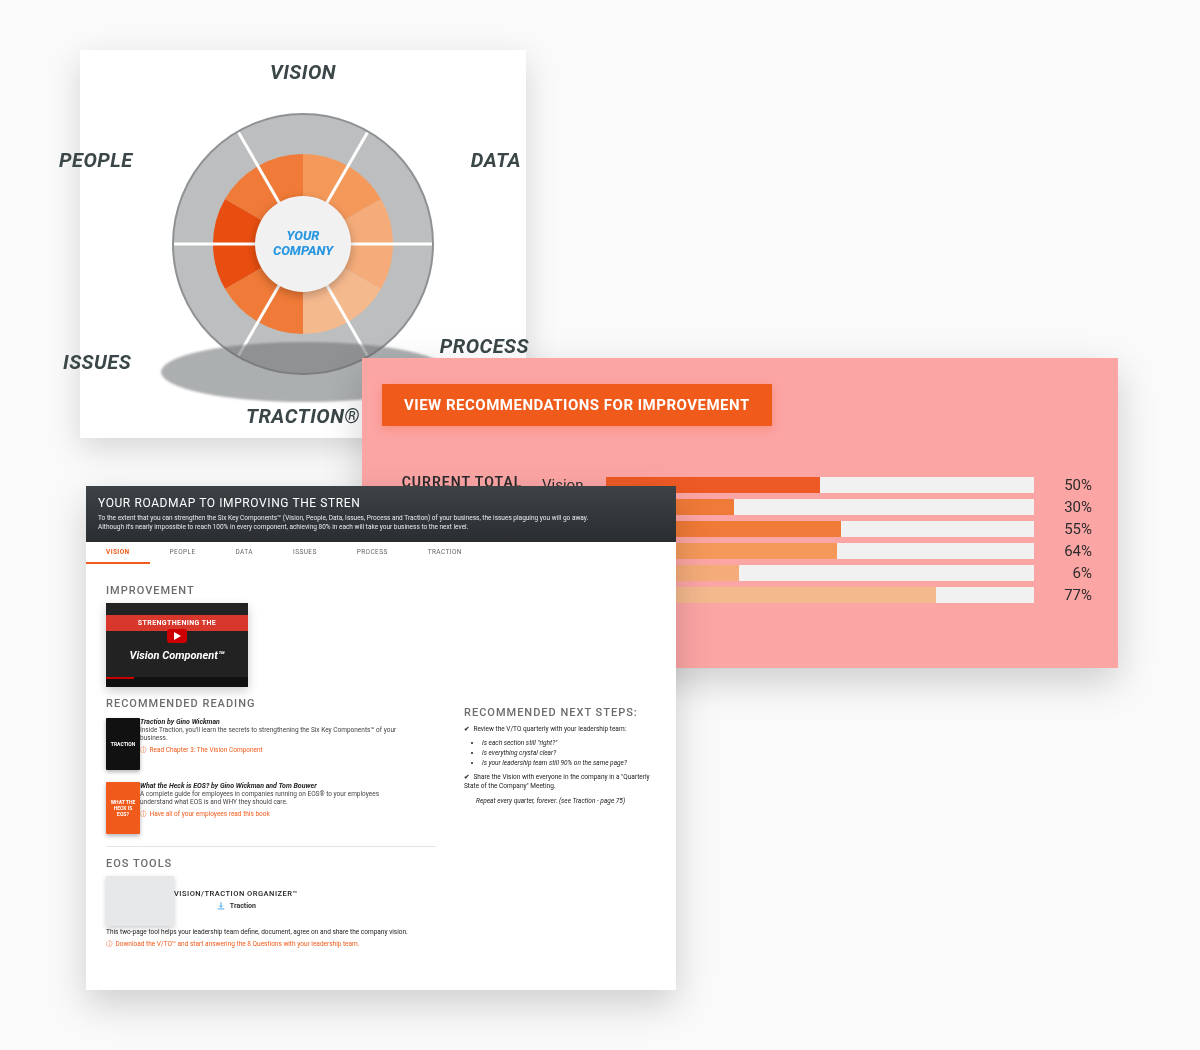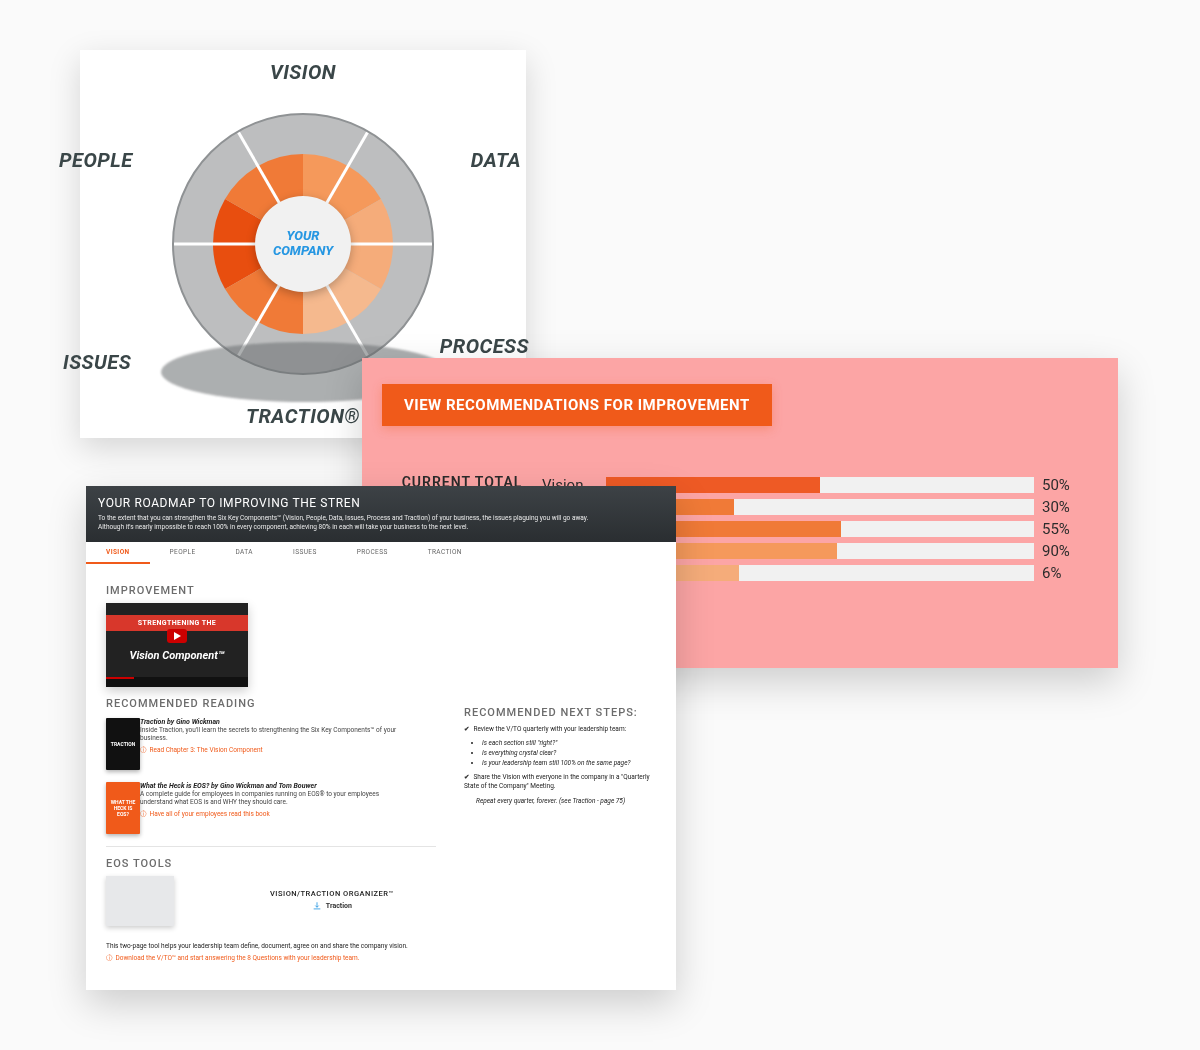--- a/index.html
+++ b/index.html
@@ -30,21 +30,21 @@
              font-size:15px; padding:12px 22px; text-transform:uppercase; box-shadow:0 3px 10px rgba(240,90,26,.3); }
   .score-body { display:flex; margin-top:48px; }
   .total-col { width:160px; text-align:center; }
   .total-col .lbl { color:#2b2b2b; font-weight:600; font-size:14px; letter-spacing:1px; }
   .total-col .val { font-size:54px; font-weight:600; line-height:1; margin-top:2px; }
   .bars-col { flex:1; }
   .bar-row { display:flex; align-items:center; height:22px; margin-bottom:0; font-size:15px; color:#2c2c2c; }
   .bar-row .cat { width:64px; }
   .bar-row .track { flex:1; background:#f1f1f1; height:16px; position:relative; }
   .bar-row .fill { position:absolute; left:0; top:0; bottom:0; }
-  .bar-row .pct { width:50px; margin-left:8px; }
+  .bar-row .pct { width:50px; text-align:right; margin-left:8px; }
 
   
   .roadmap-card { position:absolute; left:86px; top:486px; width:590px; height:504px; background:#fff;
                   box-shadow:0 14px 36px rgba(0,0,0,.18); font-size:8px; color:#222; }
   .roadmap-hero { background:linear-gradient(#3d4246,#2a2e31); color:#fff; padding:10px 12px; }
   .roadmap-hero h1 { margin:0; font-size:12px; font-weight:400; letter-spacing:.6px; }
   .roadmap-hero p { margin:4px 0 0 0; font-size:6.5px; line-height:1.35; opacity:.9; max-width:510px; }
   .tabs { display:flex; background:#fff; }
   .tab { padding:6px 20px; font-size:6.5px; color:#666; cursor:pointer; letter-spacing:.4px; }
   .tab.active { color:#f05a1a; border-bottom:2px solid #f05a1a; font-weight:700; }
@@ -66,27 +66,27 @@
   .book-row { display:flex; gap:0; margin:8px 0 12px; }
   .book-cover { width:34px; height:52px; border-radius:1px; box-shadow:0 2px 4px rgba(0,0,0,.3);
                 display:flex; align-items:center; justify-content:center; font-size:5px; color:#fff; text-align:center;
                 padding:2px; font-weight:700; }
   .cover-black { background:#111; }
   .cover-orange { background:#f05a1a; }
   .book-meta .bt { font-weight:700; font-style:italic; font-size:7px; }
   .book-meta .bd { font-size:6.5px; line-height:1.3; max-width:260px; color:#444; }
   .hint { color:#f05a1a; font-size:6.5px; margin-top:4px; }
   .hint::before { content:"\24D8"; margin-right:3px; }
-  .tool { display:flex; align-items:center; gap:96px; margin-top:6px; }
+  .tool { display:flex; align-items:center; margin-top:6px; }
   .tool-thumb { width:68px; height:50px; background:#e7e8ea; box-shadow:0 2px 5px rgba(0,0,0,.2); }
   .tool-meta { text-align:center; }
   .tool-meta .tt { font-size:7.5px; letter-spacing:.5px; font-weight:500; }
   .dl { display:inline-flex; align-items:center; gap:4px; font-size:7px; font-weight:700; color:#333; margin-top:3px; }
   .dl svg { width:10px; height:10px; stroke:#2797e2; fill:none; stroke-width:2; }
-  .desc { font-size:6.5px; margin-top:16px; }
+  .desc { font-size:6.5px; margin-top:2px; }
   .step { font-size:6.5px; line-height:1.35; margin-bottom:6px; }
   .step .chk { display:inline-block; margin-right:4px; color:#333; font-weight:900; }
   ul.qs { margin:3px 0 6px 18px; padding:0; font-style:italic; }
   ul.qs li { font-size:6.5px; list-style:disc; margin:2px 0; }
   .repeat { font-style:italic; font-size:6.5px; margin-left:12px; }
   hr.split { border:none; border-top:1px solid #e4e4e4; margin:8px 0 4px; }
 </style>
 </head>
 <body>
 
@@ -156,28 +156,35 @@
     <span class="track">
       <span class="fill" style="width:55%;background:#f07a37"></span>
     </span>
     <span class="pct">55%</span>
         </div>
         <div class="bar-row">
           <span class="cat">Issues</span>
     <span class="track">
       <span class="fill" style="width:54%;background:#f5995b"></span>
     </span>
-    <span class="pct">90%</span>
+    <span class="pct">64%</span>
         </div>
         <div class="bar-row">
           <span class="cat">Process</span>
     <span class="track">
       <span class="fill" style="width:31%;background:#f5ac7a"></span>
     </span>
     <span class="pct">6%</span>
+        </div>
+        <div class="bar-row">
+          <span class="cat">Traction</span>
+    <span class="track">
+      <span class="fill" style="width:77%;background:#f5b98e"></span>
+    </span>
+    <span class="pct">77%</span>
         </div>
       </div>
   </div>
 </div>
 
 <div class="roadmap-card">
   <div class="roadmap-hero">
     <h1>YOUR ROADMAP TO IMPROVING THE STREN</h1>
     <p>To the extent that you can strengthen the Six Key Components™ (Vision, People, Data, Issues, Process and Traction) of your business, the issues plaguing you will go away. Although it's nearly impossible to reach 100% in every component, achieving 80% in each will take your business to the next level.</p>
   </div>
@@ -236,19 +243,19 @@
       <div class="desc">This two-page tool helps your leadership team define, document, agree on and share the company vision.</div>
       <div class="hint">Download the V/TO™ and start answering the 8 Questions with your leadership team.</div>
     </div>
 
     <div class="right-col">
       <div class="sec-title" style="margin-top:132px">RECOMMENDED NEXT STEPS:</div>
       <div class="step"><span class="chk">✔</span><span>Review the V/TO quarterly with your leadership team:</span></div>
       <ul class="qs" id="qs">
           <li>Is each section still "right?"</li>
           <li>Is everything crystal clear?</li>
-          <li>Is your leadership team still 100% on the same page?</li>
+          <li>Is your leadership team still 90% on the same page?</li>
         </ul>
       <div class="step"><span class="chk">✔</span><span>Share the Vision with everyone in the company in a "Quarterly State of the Company" Meeting.</span></div>
       <div class="repeat">Repeat every quarter, forever. (see Traction - page 75)</div>
     </div>
   </div>
 </div>
 
 </body></html>

